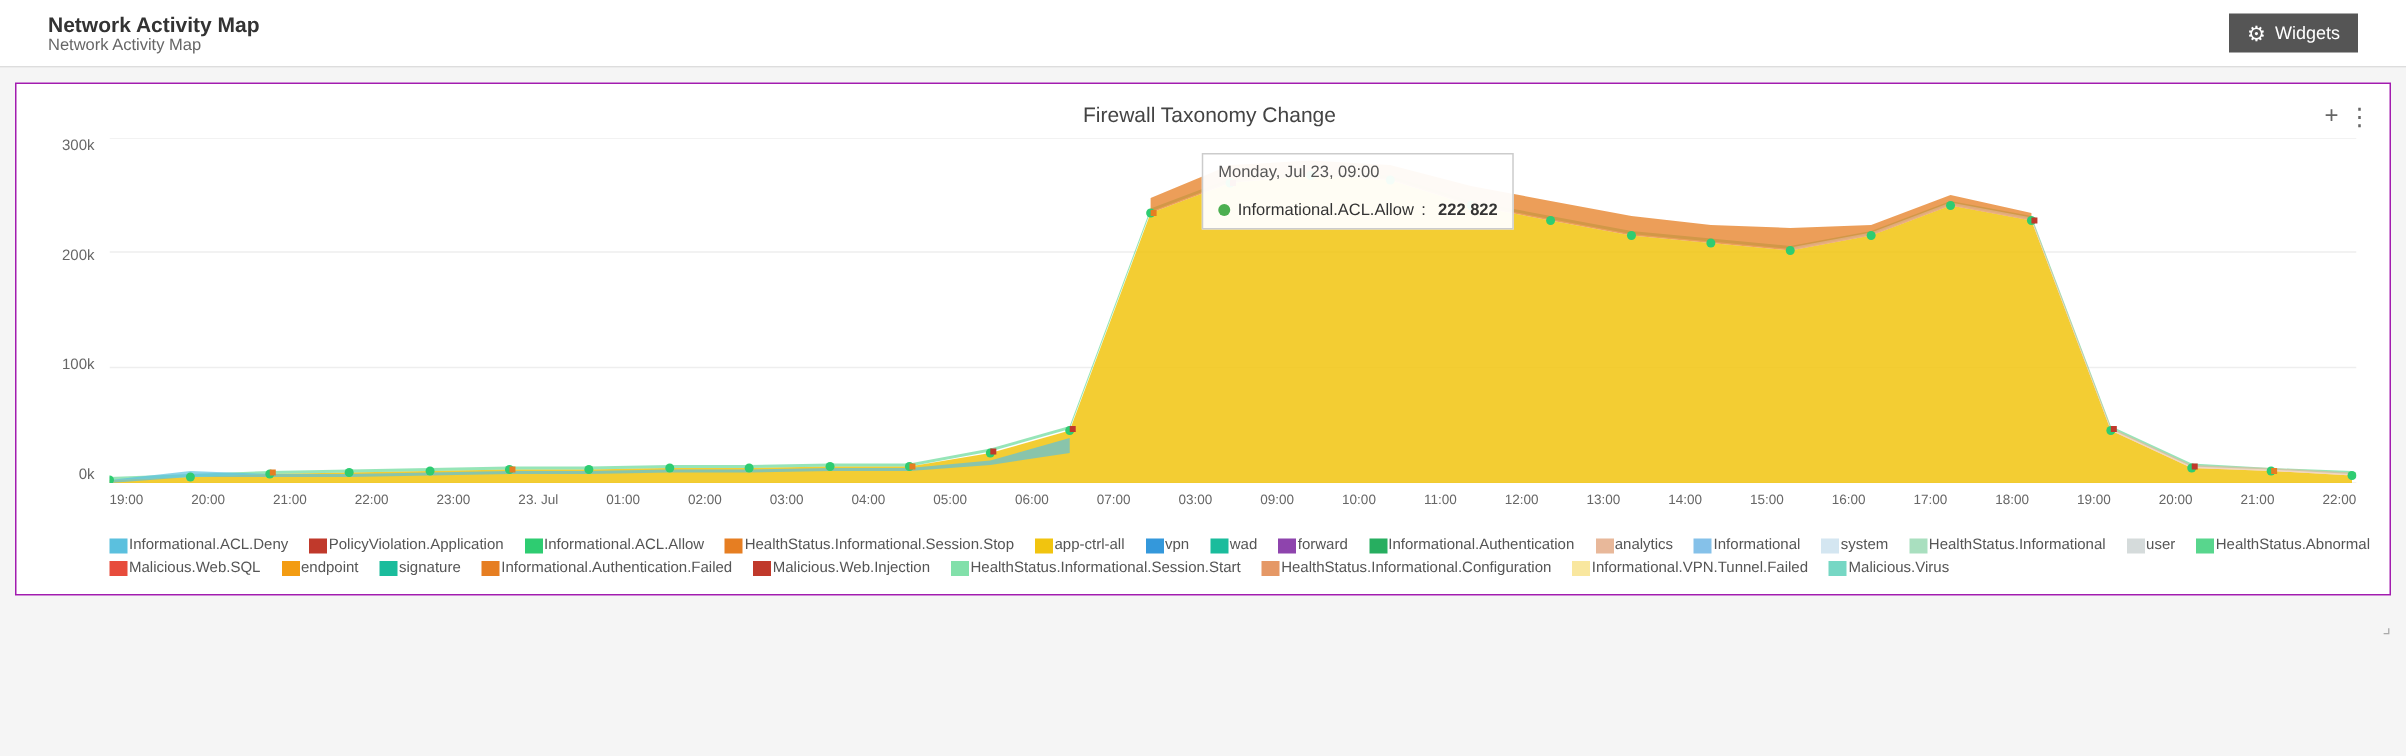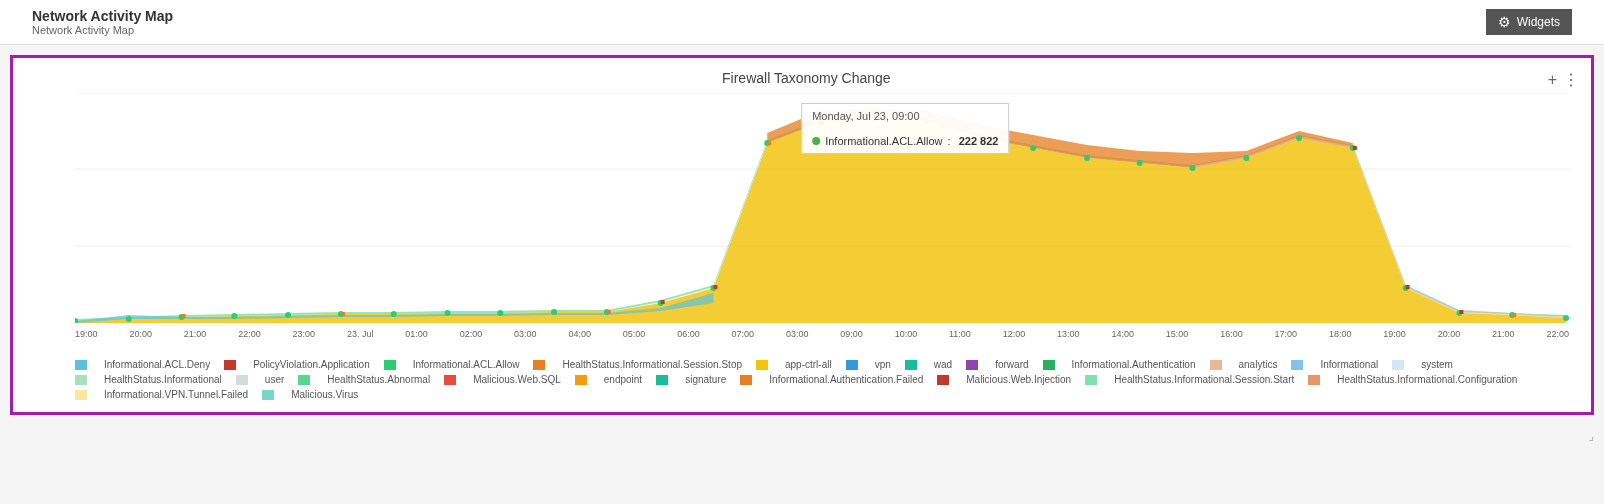--- a/index.html
+++ b/index.html
@@ -21,21 +21,21 @@
       display: flex; align-items: center; gap: 6px;
       background: #555; color: #fff;
       border: none; padding: 5px 12px; cursor: pointer; font-size: 12px;
     }
     .gear-icon { font-size: 14px; }
 
     .chart-container {
       background: #fff;
       margin: 10px;
       padding: 12px;
-      border: 3px solid #a21caf;
+      border: 1px solid #a21caf;
       position: relative;
     }
 
     .chart-top-bar {
       display: flex;
       justify-content: space-between;
       align-items: flex-start;
       margin-bottom: 4px;
     }
     .chart-title {
@@ -114,21 +114,21 @@
       margin-left: 50px;
       display: flex;
       flex-wrap: wrap;
       gap: 4px 14px;
       font-size: 10px;
       color: #555;
     }
     .legend-item {
       display: flex;
       align-items: center;
-      gap: 17px;
+      gap: 1px;
       white-space: nowrap;
     }
     .legend-swatch {
       width: 12px; height: 10px; display: inline-block; flex-shrink: 0;
     }
 
     .bottom-bar {
       display: flex;
       justify-content: flex-end;
       padding: 4px 10px;
@@ -155,20 +155,26 @@
   <div class="chart-top-bar">
     <div style="width:40px"></div>
     <div class="chart-title">Firewall Taxonomy Change</div>
     <div class="chart-actions">
       <span>+</span>
       <span>⋮</span>
     </div>
   </div>
 
   <div class="chart-area">
+    <div class="y-axis">
+      <span>300k</span>
+      <span>200k</span>
+      <span>100k</span>
+      <span>0k</span>
+    </div>
 
     <div class="chart-svg-container">
       <svg width="100%" height="100%" viewBox="0 0 1500 230" preserveAspectRatio="none">
 
         <line x1="0" y1="0" x2="1500" y2="0" stroke="#eee" stroke-width="1"></line>
         <line x1="0" y1="76" x2="1500" y2="76" stroke="#eee" stroke-width="1"></line>
         <line x1="0" y1="153" x2="1500" y2="153" stroke="#eee" stroke-width="1"></line>
         <line x1="0" y1="230" x2="1500" y2="230" stroke="#eee" stroke-width="1"></line>
 
         <polygon points="

